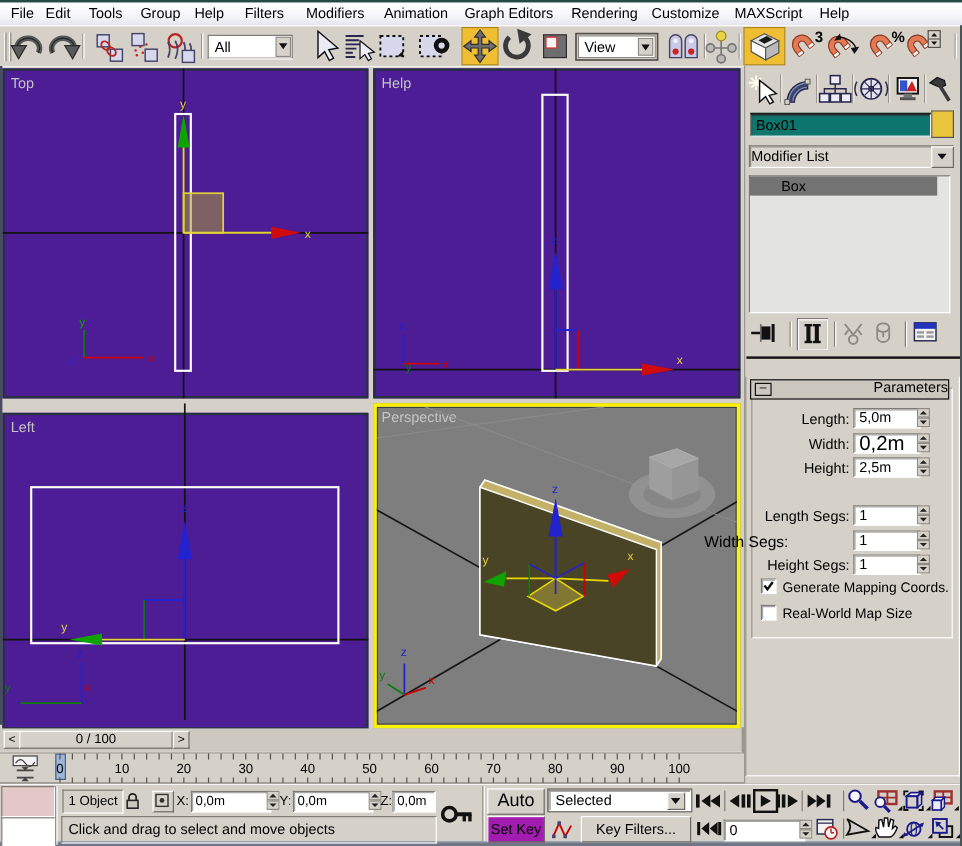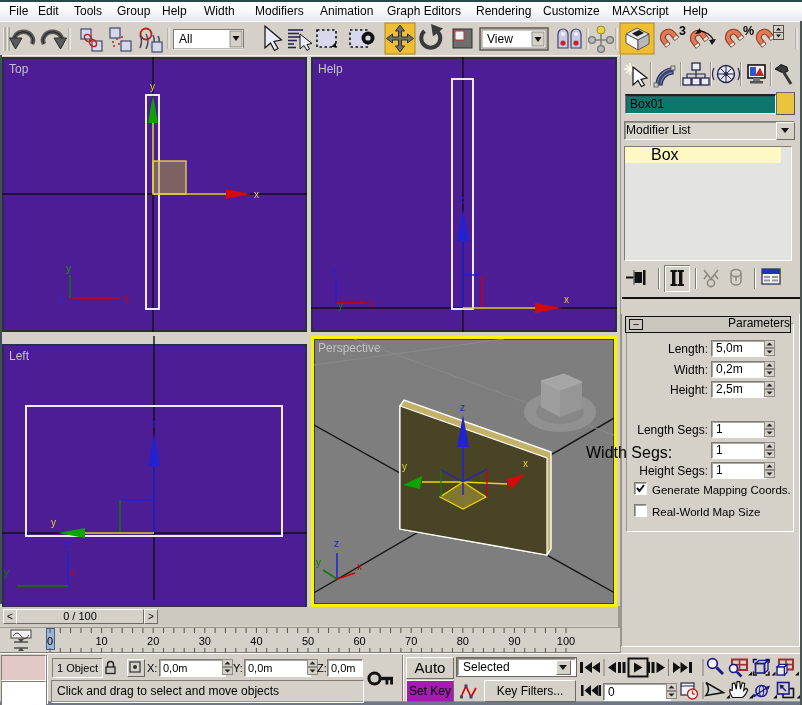--- a/index.html
+++ b/index.html
@@ -12,21 +12,21 @@
 svg{display:block}
 </style></head><body>
 
 <div class="ab" style="left:0;top:0;width:802px;height:21px;background:linear-gradient(#FDFDFE,#FAFAFC 40%,#E2E3EE);border-top:2px solid #274948"></div>
 <div class="ab" style="left:0;top:4px;width:802px;height:15px;font-size:12px">
 <span class="ab mi" style="left:9px">File</span>
 <span class="ab mi" style="left:38px">Edit</span>
 <span class="ab mi" style="left:74px">Tools</span>
 <span class="ab mi" style="left:117px">Group</span>
 <span class="ab mi" style="left:162px">Help</span>
-<span class="ab mi" style="left:204px">Width</span>
+<span class="ab mi" style="left:204px">Filters</span>
 <span class="ab mi" style="left:255px">Modifiers</span>
 <span class="ab mi" style="left:320px">Animation</span>
 <span class="ab mi" style="left:387px">Graph Editors</span>
 <span class="ab mi" style="left:476px">Rendering</span>
 <span class="ab mi" style="left:543px">Customize</span>
 <span class="ab mi" style="left:612px">MAXScript</span>
 <span class="ab mi" style="left:683px">Help</span>
 </div>
 
 <div class="ab" style="left:0;top:21px;width:802px;height:34px;background:#D5D1C9;border-top:1px solid #FFF"></div>
@@ -613,21 +613,21 @@
 <div class="ab skw" style="left:625px;top:94px;width:145px;height:17px;line-height:17px;padding-left:4px;font-size:12px;border-top:2px solid #222;background:#0f766e">Box01</div>
 <div class="ab" style="left:776px;top:92px;width:17px;height:21px;background:#E9C53E;border:1px solid;border-color:#6E6A62 #555 #555 #6E6A62"></div>
 
 <div class="ab skw" style="left:624px;top:121px;width:168px;height:17px;line-height:17px;padding-left:1px;font-size:12px;background:#DAD6CE">Modifier List</div>
 <div class="ab rs" style="left:776px;top:122px;width:17px;height:16px;background:#D5D1C9"></div>
 <svg class="ab" style="left:781px;top:128px" width="8" height="5" viewBox="0 0 8 5">
     <polygon points="0,0 8,0 4,5" fill="#111"></polygon>
   </svg>
 
 <div class="ab" style="left:624px;top:146px;width:166px;height:113px;background:#E3E3E1;border:1px solid;border-color:#807C74 #FFF #FFF #807C74"></div>
-<div class="ab" style="left:625px;top:147px;width:156px;height:16px;background:#fef9c3;line-height:16px;font-size:16px"><span style="margin-left:26px">Box</span></div>
+<div class="ab" style="left:625px;top:147px;width:156px;height:16px;background:#737373;line-height:16px;font-size:12px"><span style="margin-left:26px">Box</span></div>
 <div class="ab" style="left:621px;top:262px;width:181px;height:34px">
     <svg width="181" height="34" viewBox="0 0 181 34">
       <g fill="#111">
         <rect x="13" y="10" width="8" height="11"></rect>
         <rect x="22" y="8" width="2.5" height="15"></rect>
       </g>
       <line x1="5" y1="15.5" x2="13" y2="15.5" stroke="#111" stroke-width="2"></line>
       <line x1="13" y1="8" x2="13" y2="23" stroke="#6E6E6E" stroke-width="1.4"></line>
       <line x1="37.5" y1="6" x2="37.5" y2="27" stroke="#807C74"></line>
       <line x1="38.5" y1="6" x2="38.5" y2="27" stroke="#FFF"></line>
@@ -673,21 +673,21 @@
 <div class="ab" style="left:629px;top:319px;width:12px;height:9px;border:1px solid #111;background:#CBC7BF;line-height:7px;text-align:center;font-size:10px">–</div>
 <div class="ab" style="left:560px;top:342px;width:148px;text-align:right;font-size:12px">Length:</div>
 <div class="ab skw" style="left:711px;top:340px;width:50px;height:15px;line-height:15px;padding-left:4px;font-size:12px">5,0m</div>
 <svg class="ab" style="left:764px;top:340px" width="11" height="16" viewBox="0 0 11 16">
     <rect x="0.5" y="0.5" width="10" height="7" fill="#D5D1C9" stroke="#908C84"></rect>
     <rect x="0.5" y="8.5" width="10" height="7" fill="#D5D1C9" stroke="#908C84"></rect>
     <polygon points="5.5,2.5 2.5,5.5 8.5,5.5" fill="#222"></polygon>
     <polygon points="2.5,10.5 8.5,10.5 5.5,13.5" fill="#222"></polygon>
   </svg>
 <div class="ab" style="left:560px;top:363px;width:148px;text-align:right;font-size:12px">Width:</div>
-<div class="ab skw" style="left:711px;top:361px;width:50px;height:15px;line-height:15px;padding-left:4px;font-size:12px">0,2m</div>
+<div class="ab skw" style="left:711px;top:361px;width:50px;height:15px;line-height:15px;padding-left:4px;font-size:17px">0,2m</div>
 <svg class="ab" style="left:764px;top:361px" width="11" height="16" viewBox="0 0 11 16">
     <rect x="0.5" y="0.5" width="10" height="7" fill="#D5D1C9" stroke="#908C84"></rect>
     <rect x="0.5" y="8.5" width="10" height="7" fill="#D5D1C9" stroke="#908C84"></rect>
     <polygon points="5.5,2.5 2.5,5.5 8.5,5.5" fill="#222"></polygon>
     <polygon points="2.5,10.5 8.5,10.5 5.5,13.5" fill="#222"></polygon>
   </svg>
 <div class="ab" style="left:560px;top:383px;width:148px;text-align:right;font-size:12px">Height:</div>
 <div class="ab skw" style="left:711px;top:381px;width:50px;height:15px;line-height:15px;padding-left:4px;font-size:12px">2,5m</div>
 <svg class="ab" style="left:764px;top:381px" width="11" height="16" viewBox="0 0 11 16">
     <rect x="0.5" y="0.5" width="10" height="7" fill="#D5D1C9" stroke="#908C84"></rect>
@@ -696,21 +696,21 @@
     <polygon points="2.5,10.5 8.5,10.5 5.5,13.5" fill="#222"></polygon>
   </svg>
 <div class="ab" style="left:560px;top:423px;width:148px;text-align:right;font-size:12px">Length Segs:</div>
 <div class="ab skw" style="left:711px;top:421px;width:50px;height:15px;line-height:15px;padding-left:4px;font-size:12px">1</div>
 <svg class="ab" style="left:764px;top:421px" width="11" height="16" viewBox="0 0 11 16">
     <rect x="0.5" y="0.5" width="10" height="7" fill="#D5D1C9" stroke="#908C84"></rect>
     <rect x="0.5" y="8.5" width="10" height="7" fill="#D5D1C9" stroke="#908C84"></rect>
     <polygon points="5.5,2.5 2.5,5.5 8.5,5.5" fill="#222"></polygon>
     <polygon points="2.5,10.5 8.5,10.5 5.5,13.5" fill="#222"></polygon>
   </svg>
-<div class="ab" style="left:586px;top:444px;width:148px;text-align:left;font-size:16px">Width Segs:</div>
+<div class="ab" style="left:548px;top:444px;width:148px;text-align:center;font-size:13px">Width Segs:</div>
 <div class="ab skw" style="left:711px;top:442px;width:50px;height:15px;line-height:15px;padding-left:4px;font-size:12px">1</div>
 <svg class="ab" style="left:764px;top:442px" width="11" height="16" viewBox="0 0 11 16">
     <rect x="0.5" y="0.5" width="10" height="7" fill="#D5D1C9" stroke="#908C84"></rect>
     <rect x="0.5" y="8.5" width="10" height="7" fill="#D5D1C9" stroke="#908C84"></rect>
     <polygon points="5.5,2.5 2.5,5.5 8.5,5.5" fill="#222"></polygon>
     <polygon points="2.5,10.5 8.5,10.5 5.5,13.5" fill="#222"></polygon>
   </svg>
 <div class="ab" style="left:560px;top:464px;width:148px;text-align:right;font-size:12px">Height Segs:</div>
 <div class="ab skw" style="left:711px;top:462px;width:50px;height:15px;line-height:15px;padding-left:4px;font-size:12px">1</div>
 <svg class="ab" style="left:764px;top:462px" width="11" height="16" viewBox="0 0 11 16">

